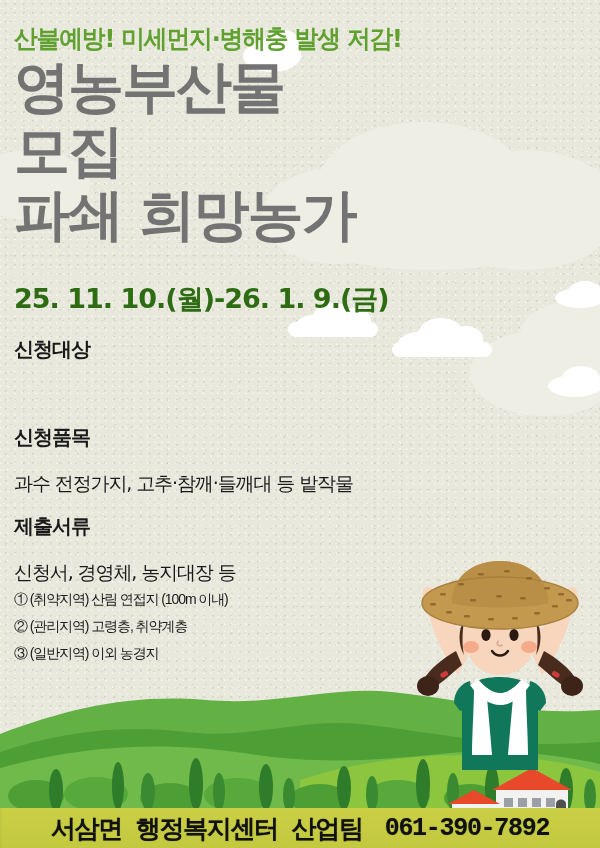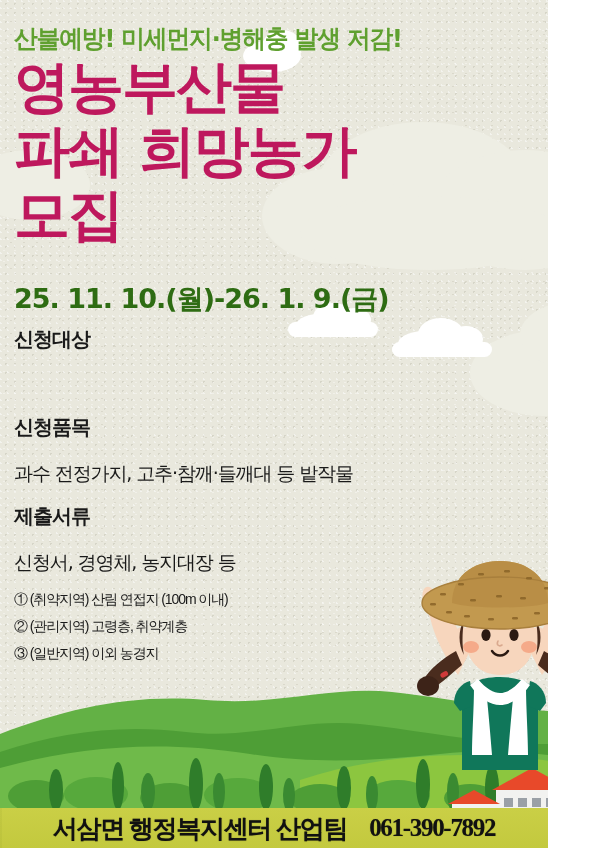--- a/index.html
+++ b/index.html
@@ -2,21 +2,21 @@
 <html lang="ko"><head>
 <meta charset="utf-8">
 <style>
   html, body {
     margin: 0;
     padding: 0;
     background: #ffffff;
   }
   #poster {
     position: relative;
-    width: 548px;
+    width: 600px;
     height: 848px;
     overflow: hidden;
     background: #e9e8dd;
     font-family: "Liberation Sans", "DejaVu Sans", sans-serif;
     -webkit-font-smoothing: antialiased;
   }
 
   
   .paper-texture {
     position: absolute;
@@ -65,21 +65,21 @@
   }
 
   .headline {
     position: absolute;
     left: 14px;
     top: 55px;
     width: 470px;
     font-size: 56px;
     line-height: 64px;
     font-weight: 700;
-    color: #be185d;
+    color: #737373;
     letter-spacing: -2px;
     font-family: "DejaVu Sans", sans-serif;
   }
 
   .date-range {
     position: absolute;
     left: 14px;
     top: 281px;
     font-size: 27px;
     font-weight: 700;
@@ -92,21 +92,21 @@
   .section {
     position: absolute;
     left: 14px;
     width: 470px;
   }
   .section-title {
     font-size: 20px;
     font-weight: 700;
     color: #1a1a1a;
     letter-spacing: -1px;
-    margin: 6px 0 3px 0;
+    margin: 16px 0 3px 0;
     font-family: "DejaVu Sans", sans-serif;
   }
   .section-body {
     font-size: 19px;
     color: #1a1a1a;
     letter-spacing: -1.1px;
     line-height: 26px;
     font-family: "DejaVu Sans", sans-serif;
     white-space: nowrap;
   }
@@ -165,21 +165,21 @@
       linear-gradient(90deg, rgba(120,135,30,.18) 0 2px, transparent 2px 34px);
     opacity: .5;
   }
   .footer-text {
     position: relative;
     font-size: 25px;
     font-weight: 700;
     color: #111111;
     letter-spacing: -1.3px;
     white-space: nowrap;
-    font-family: Liberation Serif, serif;
+    font-family: Liberation Mono, monospace;
     text-shadow: 0 0 1px rgba(0,0,0,.4);
   }
 </style>
 </head>
 <body>
 
 <div id="poster">
 
   <div class="paper-texture"></div>
 
@@ -367,22 +367,22 @@
       </g>
     </g>
   </svg>
 
   <div class="content">
 
     <div class="kicker">산불예방! 미세먼지·병해충 발생 저감!</div>
 
     <div class="headline">
       <div>영농부산물</div>
+      <div>모집</div>
       <div>파쇄 희망농가</div>
-      <div>모집</div>
     </div>
 
     <div class="date-range">25. 11. 10.(월)-26. 1. 9.(금)</div>
 
     <div class="section" style="top:320px;">
       <p class="section-title">신청대상</p>
     </div>
 
     <div class="section" style="top:408px;">
       <p class="section-title">신청품목</p>

